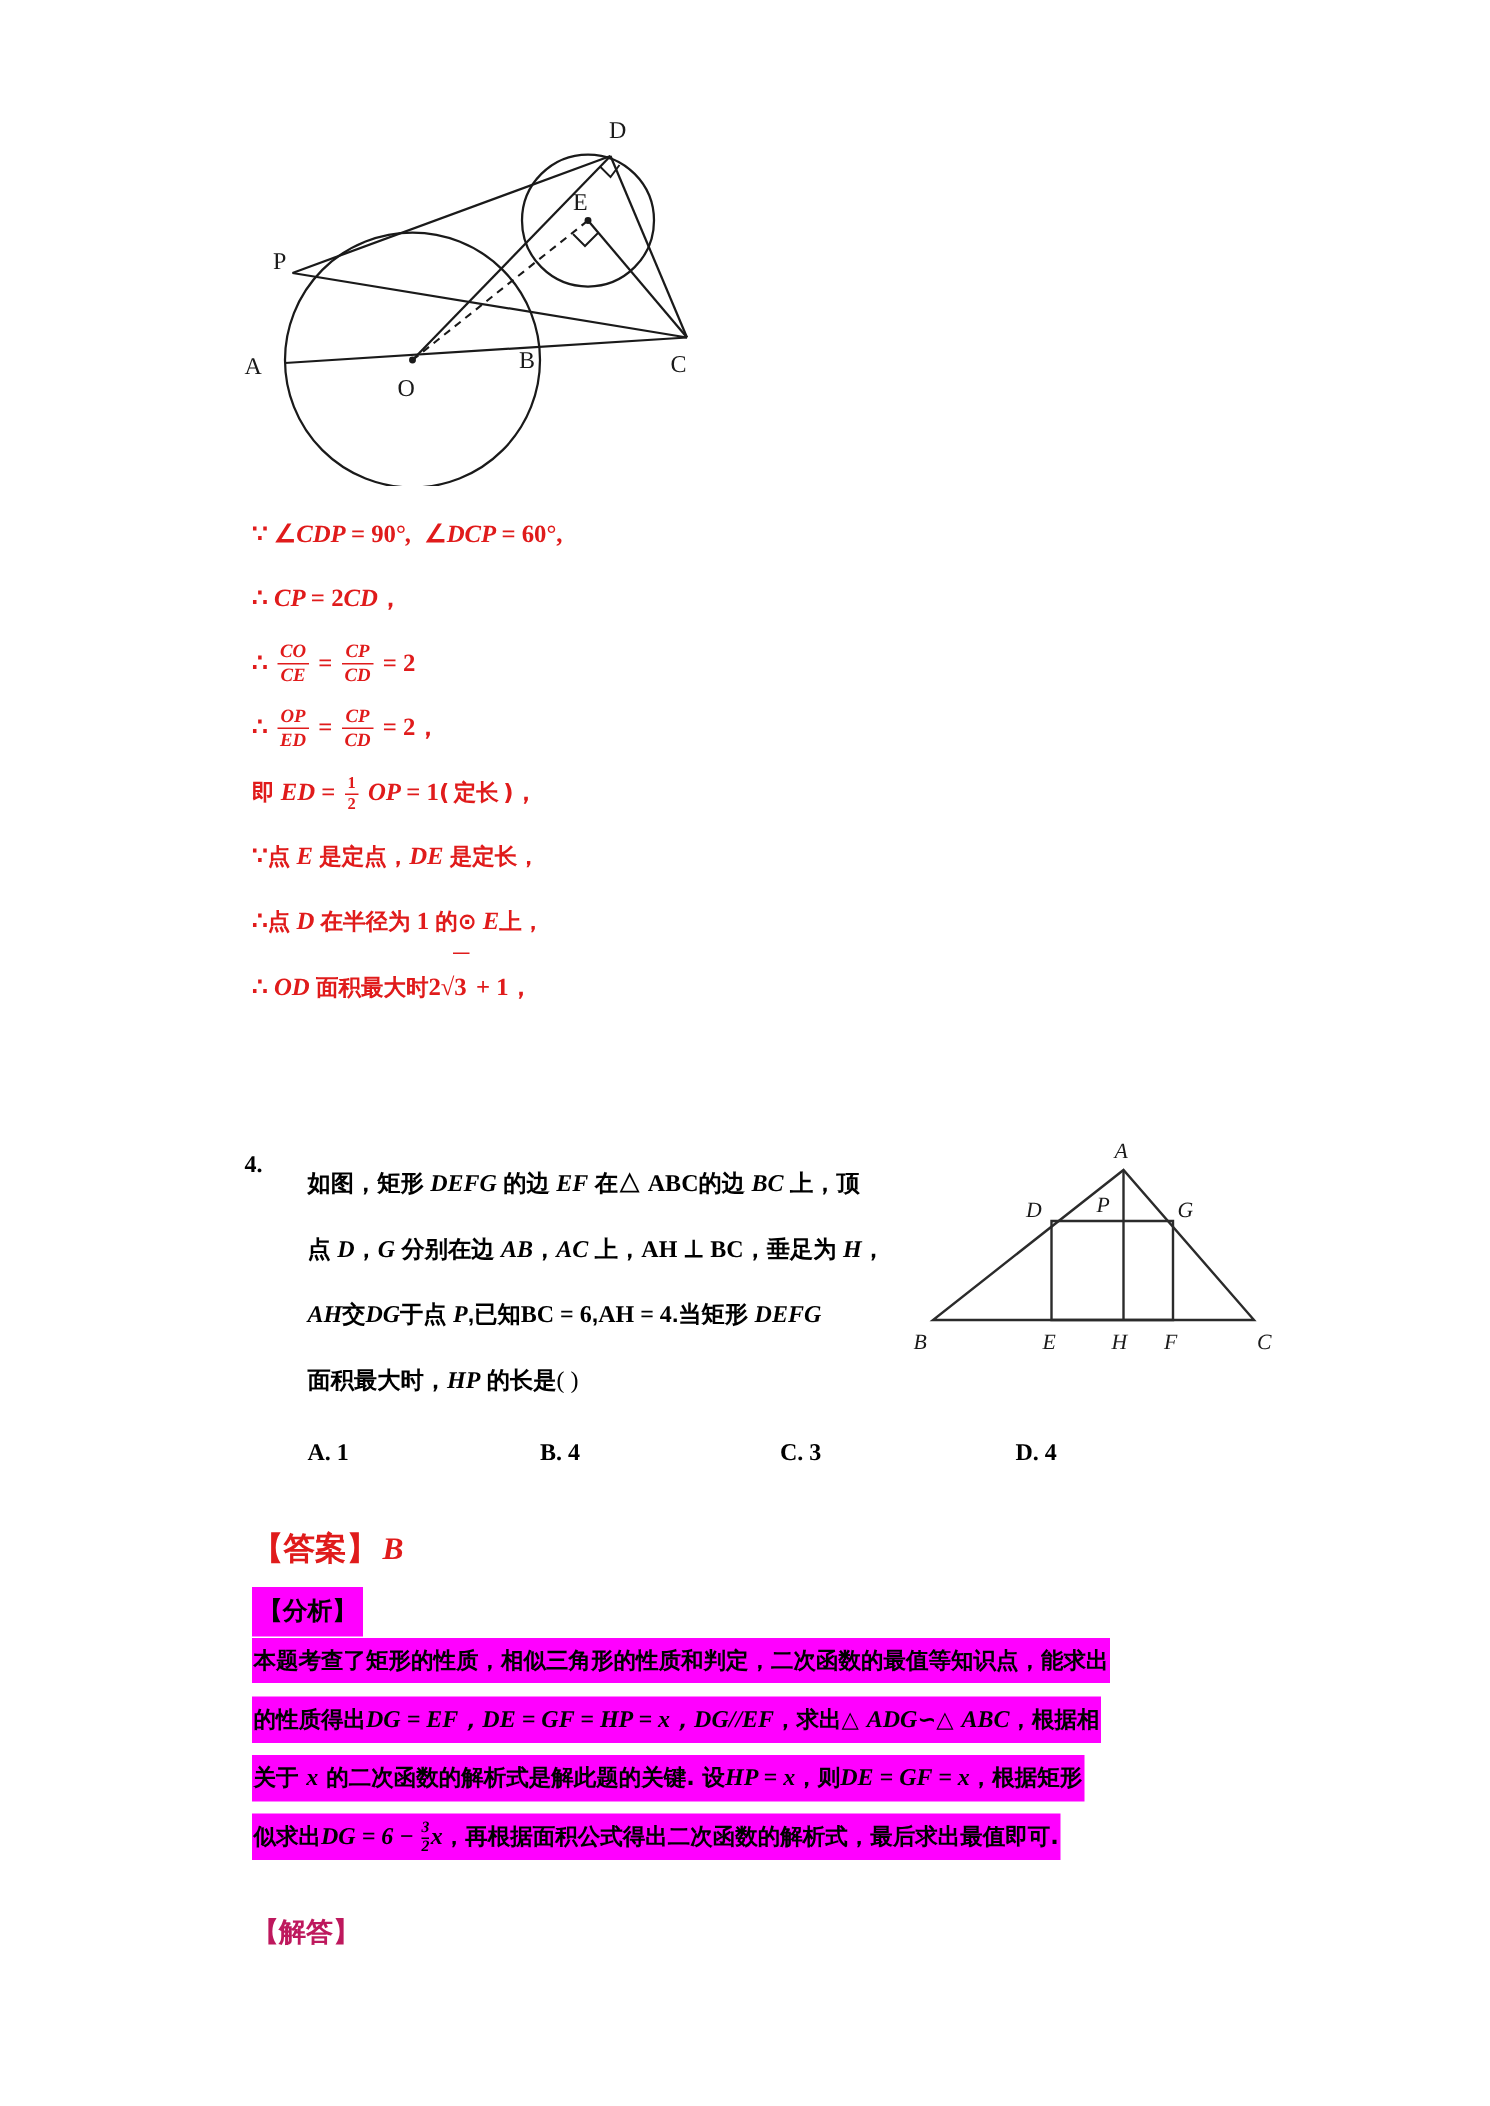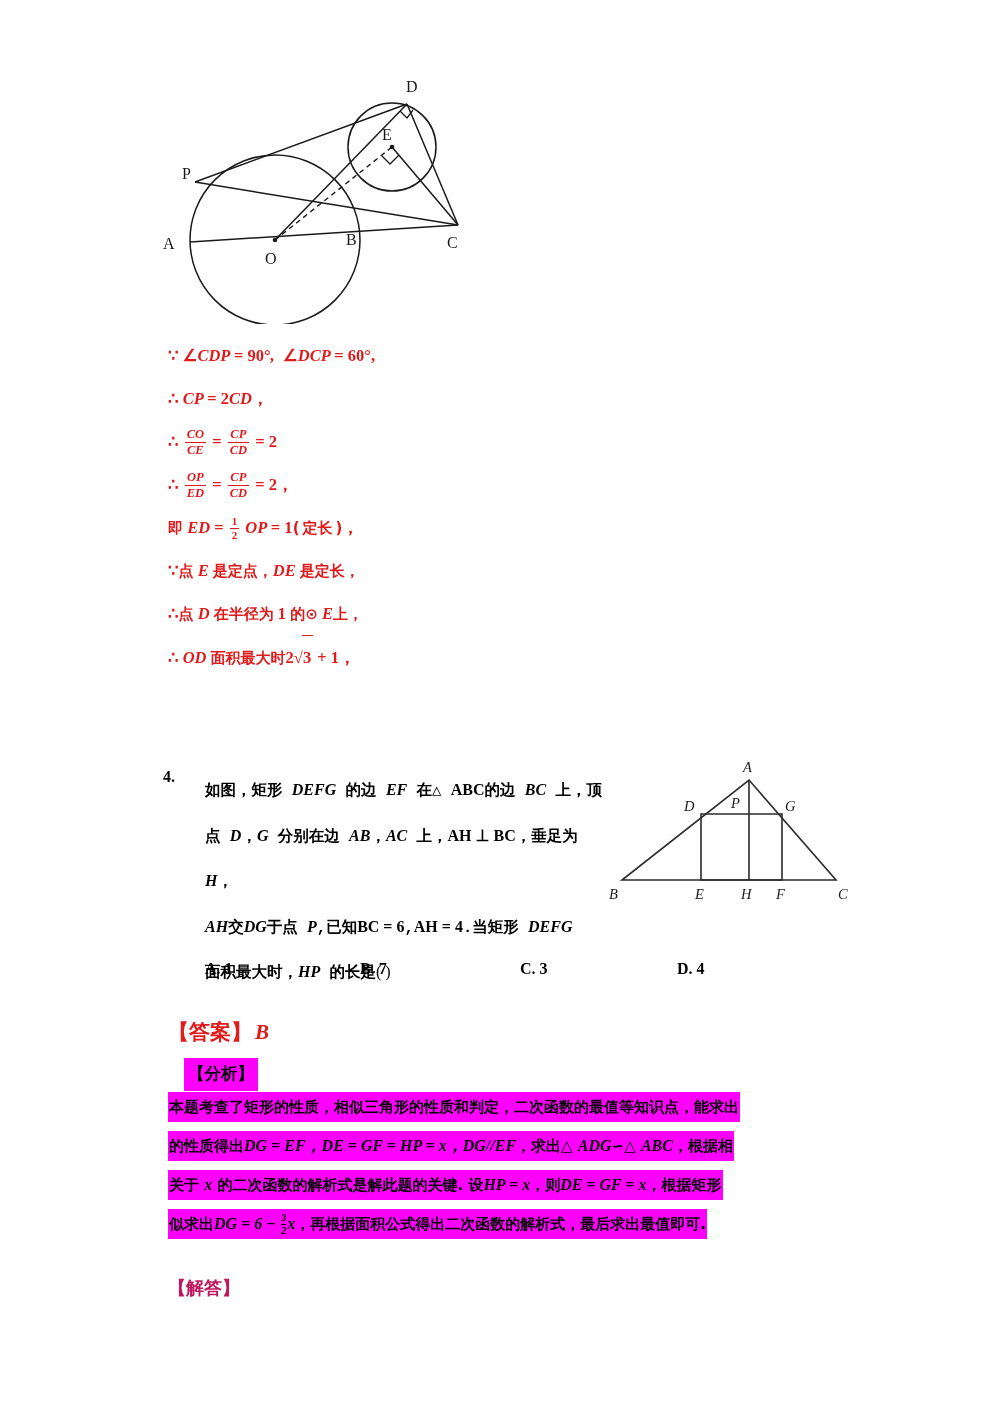--- a/index.html
+++ b/index.html
@@ -85,21 +85,21 @@
     width: 34px;
     font-family: "Liberation Serif", serif;
     font-weight: bold;
     font-size: 16px;
   }
   #question4 .qbody {
     margin-left: 42px;
     line-height: 43.5px;
   }
   .qbody .cnq {
-    font-family: Liberation Mono, monospace;
+    font-family: Liberation Sans, sans-serif;
     font-weight: bold;
     font-style: normal;
     font-size: 15.5px;
   }
   .qbody .it {
     font-style: italic;
     font-family: "Liberation Serif", serif;
     font-weight: bold;
   }
   .qbody .rm {
@@ -158,21 +158,20 @@
     position: absolute;
     left: 168px;
     top: 1058px;
     background: #ff00ff;
     color: #000;
     font-family: "DejaVu Sans", sans-serif;
     font-weight: bold;
     font-size: 16.5px;
     padding: 5px 4px 6px 4px;
     white-space: nowrap;
-    margin-left: 16px;
   }
 
   #analysis-body {
     position: absolute;
     left: 168px;
     top: 1092px;
     width: 700px;
     font-size: 15.5px;
     font-weight: bold;
     color: #000;
@@ -358,21 +357,21 @@
         <text x="91" y="147">E</text>
         <text x="137" y="147">H</text>
         <text x="172" y="147">F</text>
         <text x="234" y="147">C</text>
       </g>
     </svg>
   </div>
 
   <div id="options">
     <span class="opt" style="left:0px">A. 1</span>
-    <span class="opt" style="left:155px">B. 7</span>
+    <span class="opt" style="left:155px">B. 4</span>
     <span class="opt" style="left:315px">C. 3</span>
     <span class="opt" style="left:472px">D. 4</span>
   </div>
 
   <div id="answerline">
     <span class="bk">【答案】</span><span class="ansval">B</span>
   </div>
 
   <div id="analysis-tag">【分析】</div>
 

